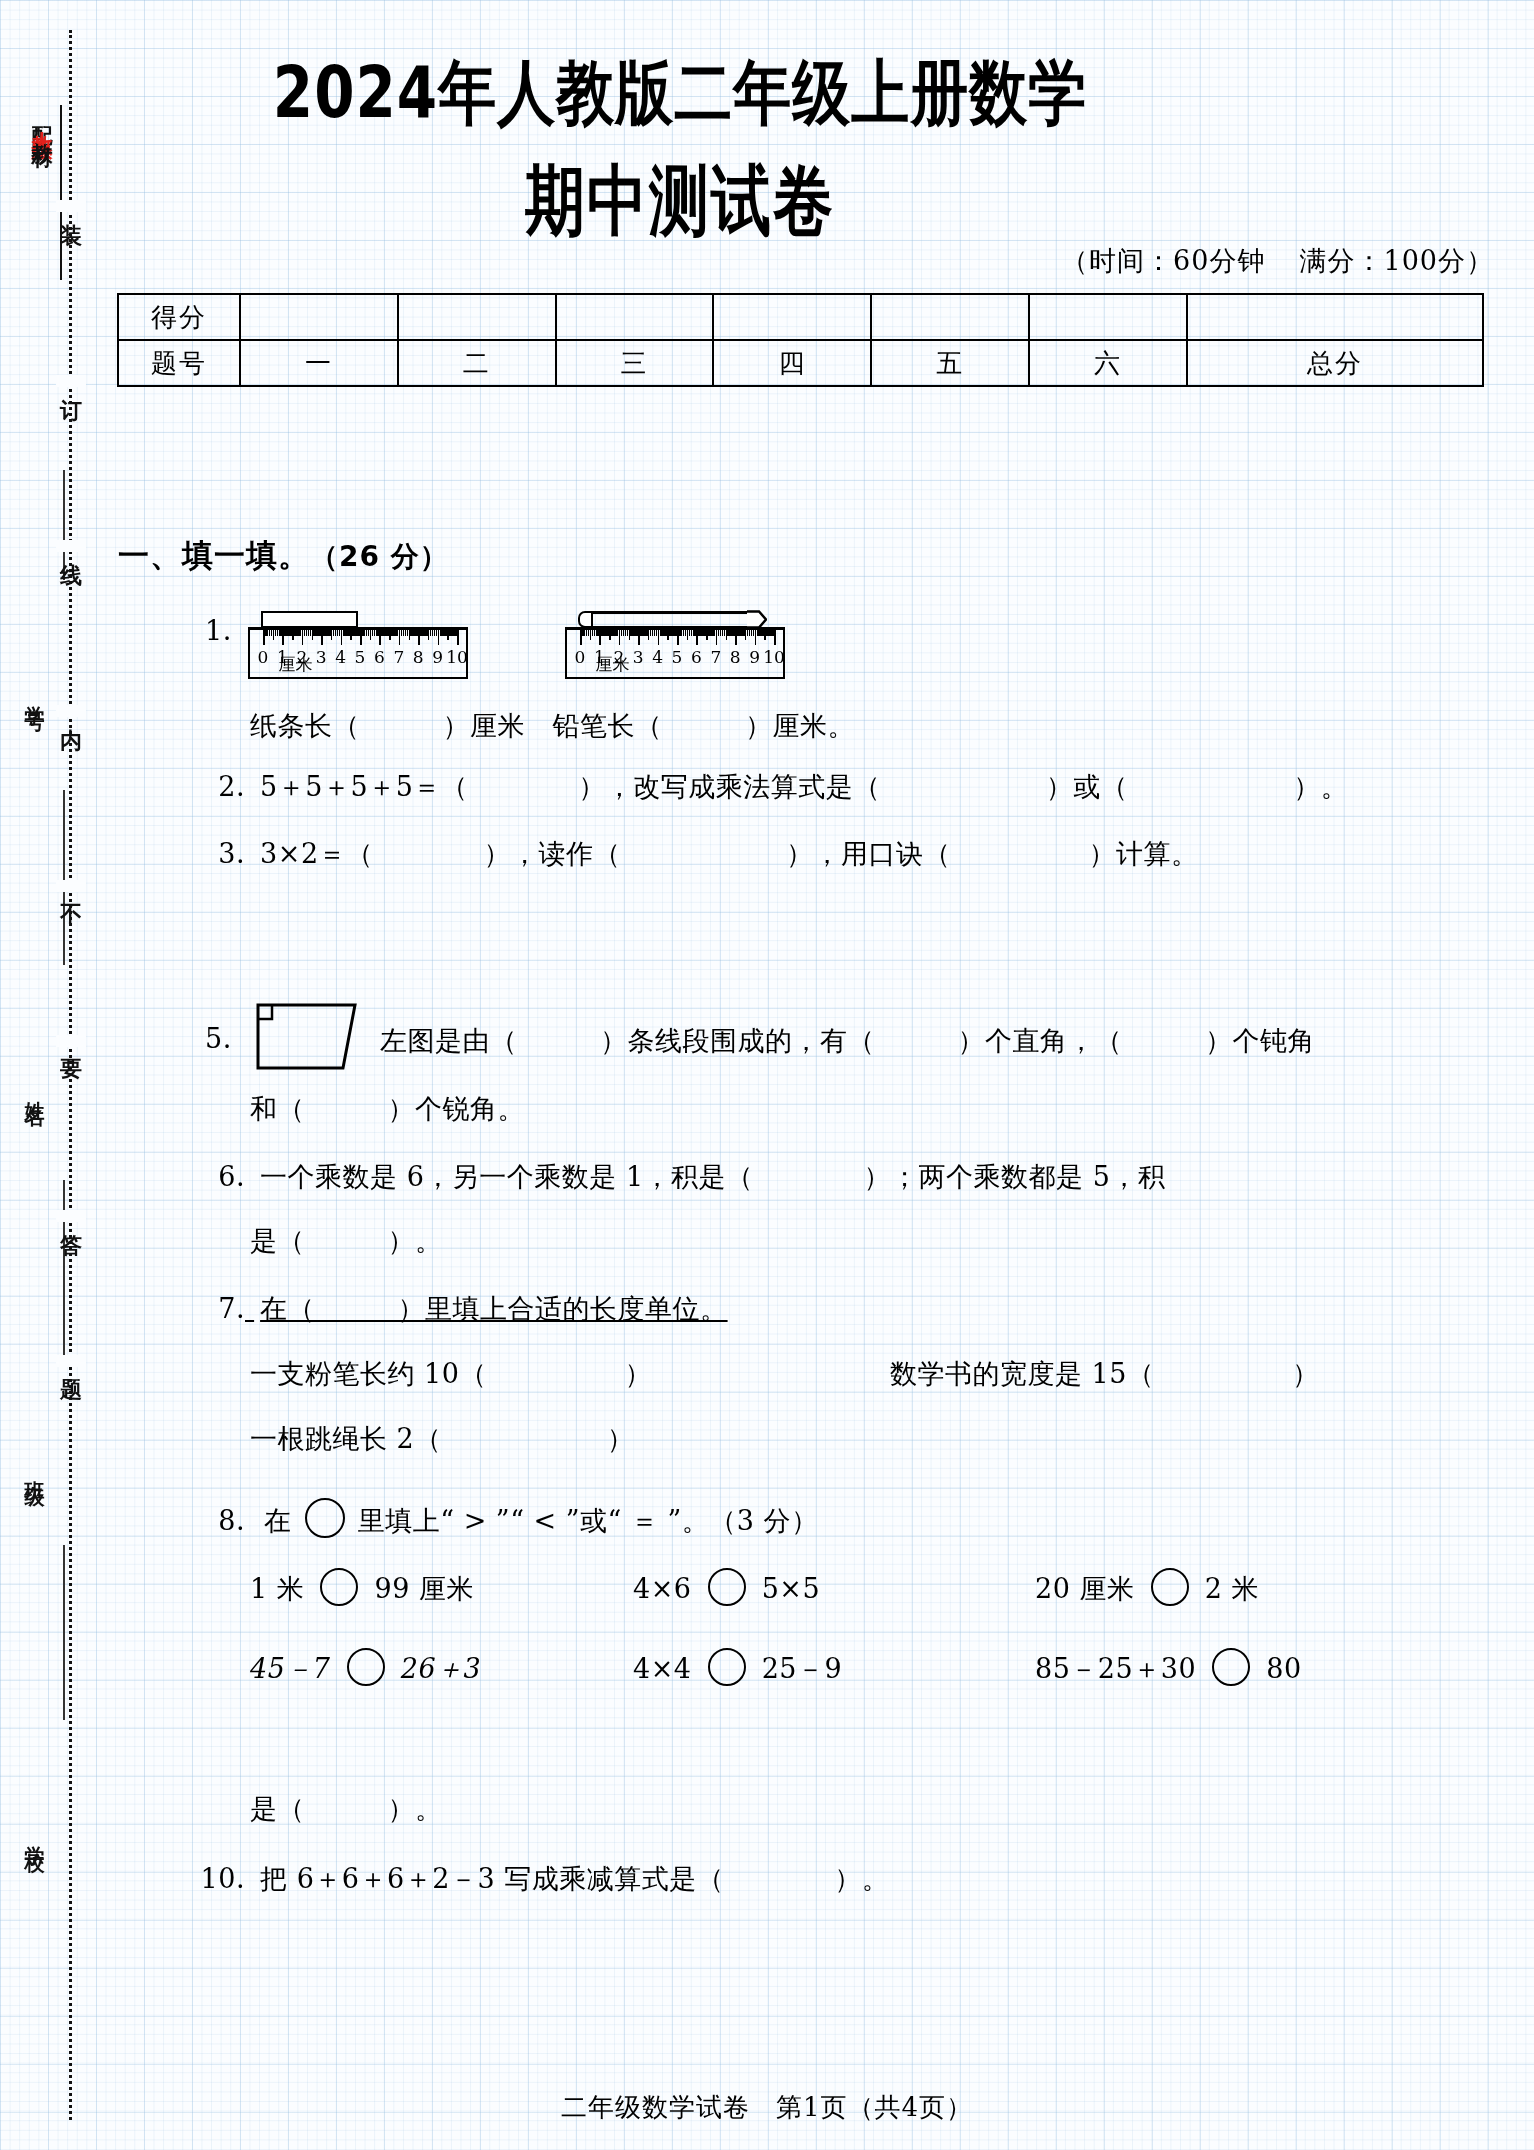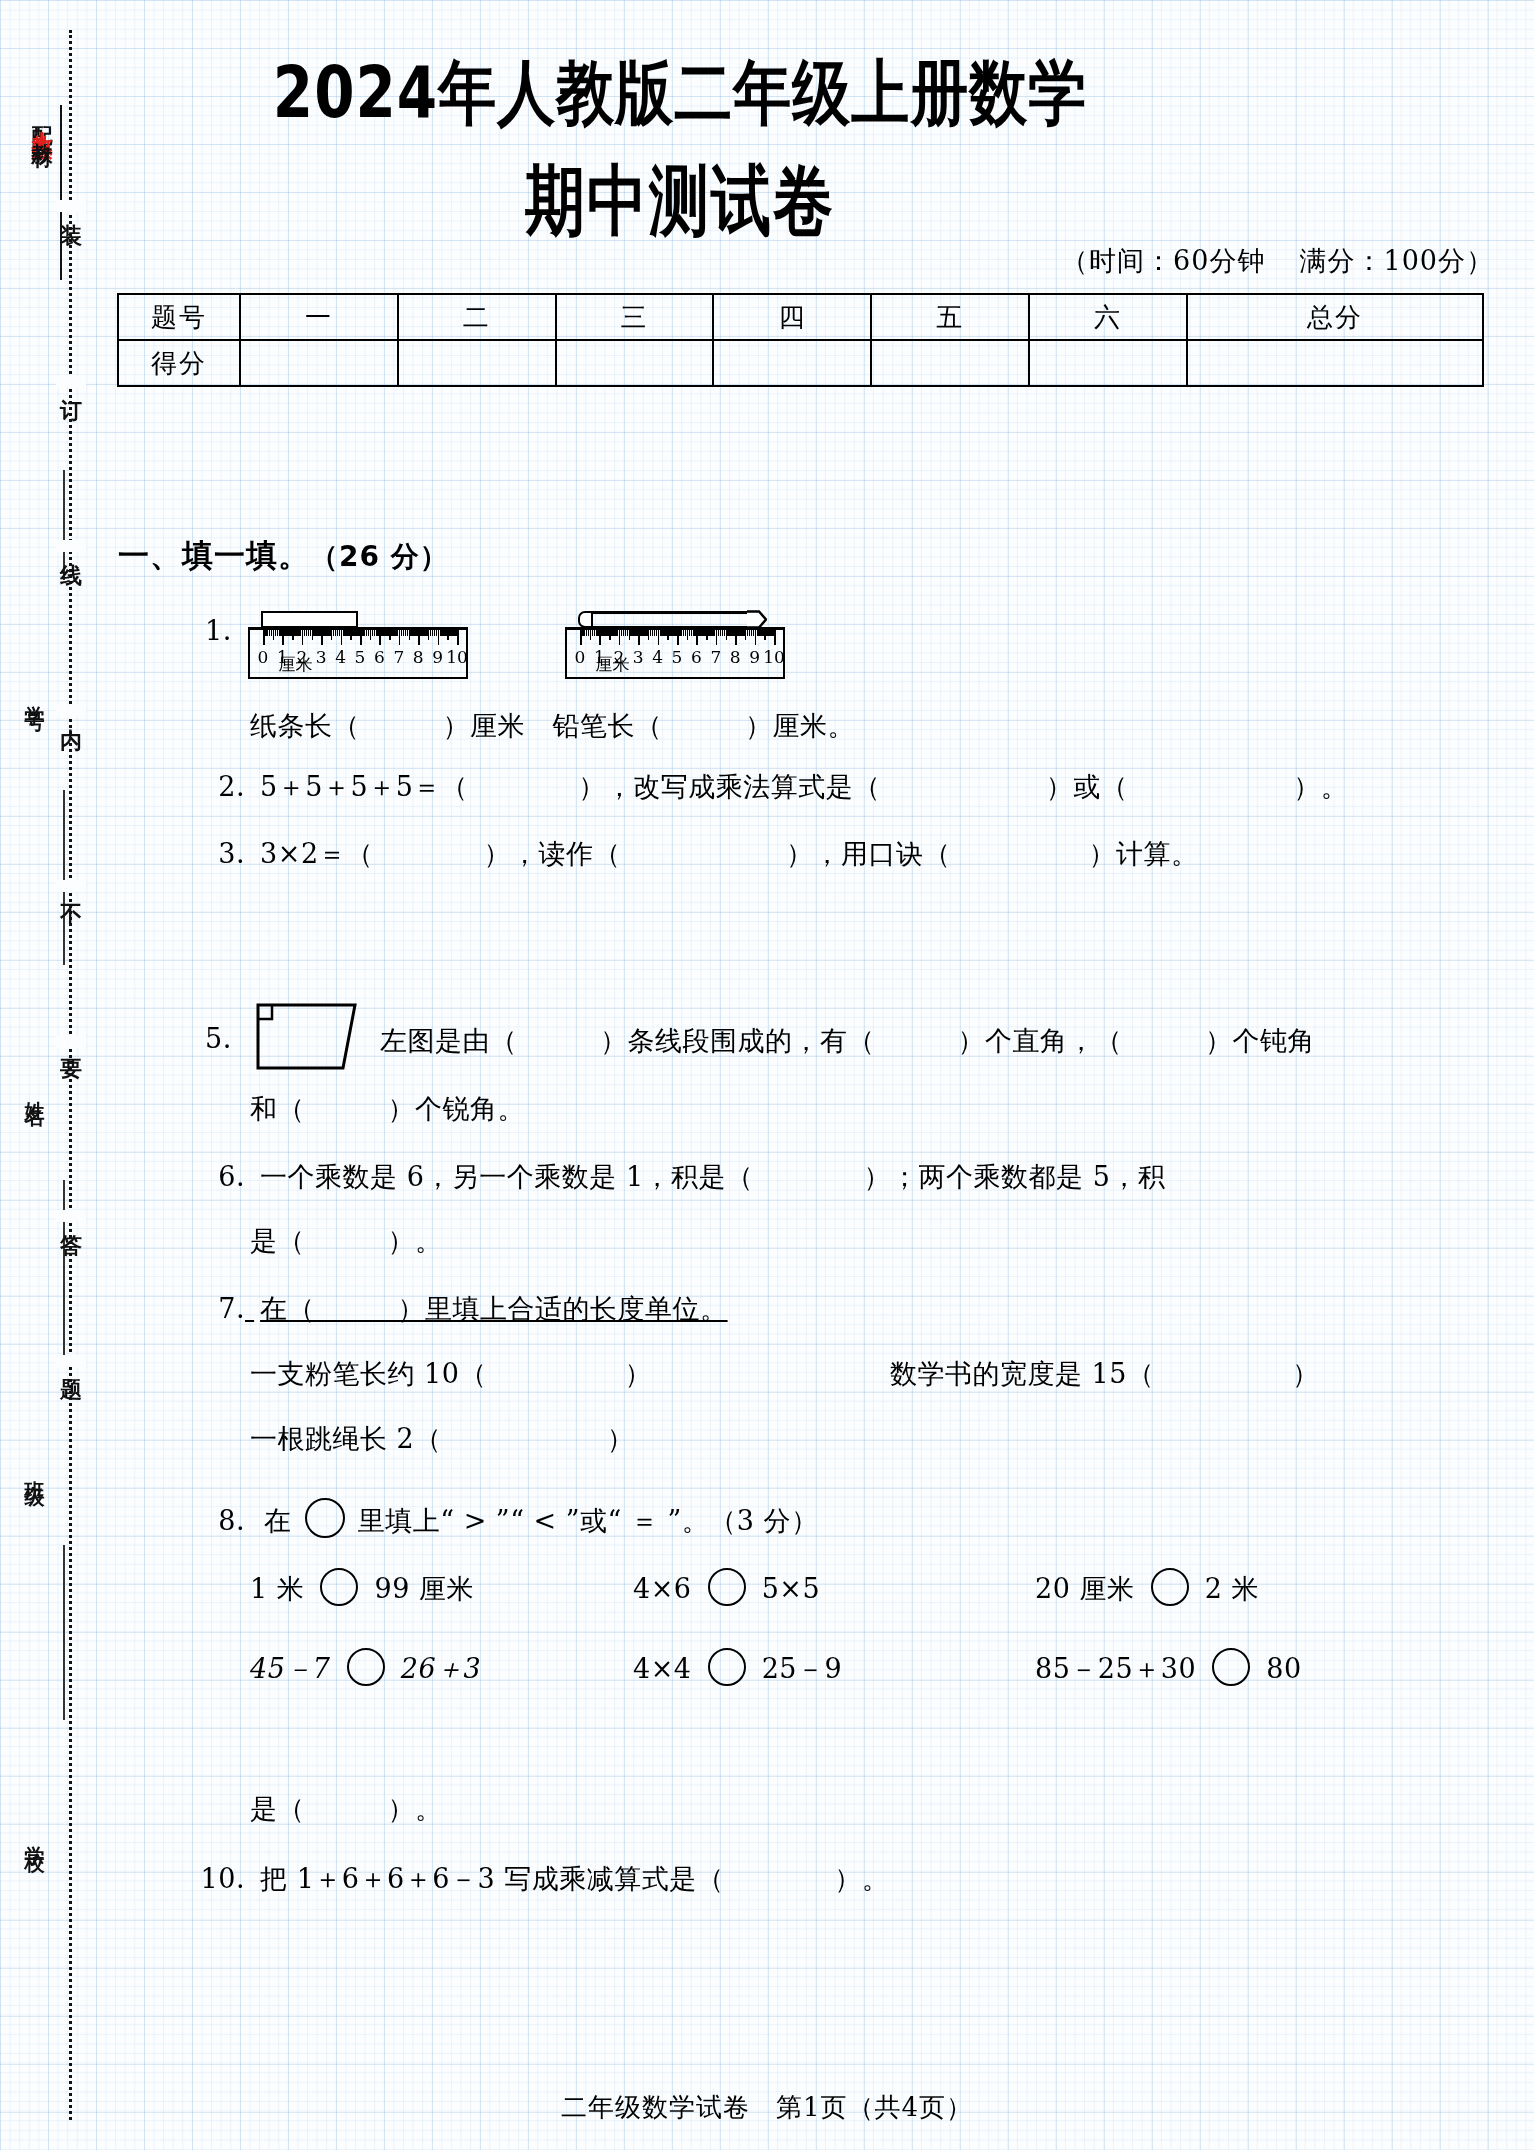--- a/index.html
+++ b/index.html
@@ -209,38 +209,38 @@
 
   <div class="title1">2024年人教版二年级上册数学</div>
   <div class="title2">期中测试卷</div>
   <div class="meta">
     <span>（时间：60分钟</span><span class="gap"></span><span>满分：100分）</span>
   </div>
 
   <table class="score-table">
     <tbody>
         <tr>
+      <td class="hd">得分</td>
+      <td></td>
+      <td></td>
+      <td></td>
+      <td></td>
+      <td></td>
+      <td></td>
+      <td></td>
+    </tr>
+    <tr>
       <td class="hd">题号</td>
       <td>一</td>
       <td>二</td>
       <td>三</td>
       <td>四</td>
       <td>五</td>
       <td>六</td>
       <td>总分</td>
-    </tr>
-    <tr>
-      <td class="hd">得分</td>
-      <td></td>
-      <td></td>
-      <td></td>
-      <td></td>
-      <td></td>
-      <td></td>
-      <td></td>
     </tr>
   </tbody>
     </table>
 
   <div class="section-h" style="top:535px;">
     <span>一、填一填。</span><span class="pts">（26 分）</span>
   </div>
 
   <div class="q" style="left:205px; top:612px;">1.</div>
 
@@ -572,20 +572,20 @@
   <div class="q" style="left:1035px; top:1648px;">
     <span>85－25＋30</span>
     <span class="circ"></span>
     <span>80</span>
   </div>
 
   <div class="q" style="left:250px; top:1790px;">是（　　　）。</div>
 
   <div class="q" style="left:198px; top:1860px;">
     <span class="qn" style="width:47px;">10.</span>
-    <span style="margin-left:6px;">把 1＋6＋6＋6－3 写成乘减算式是（　　　　）。</span>
+    <span style="margin-left:6px;">把 6＋6＋6＋2－3 写成乘减算式是（　　　　）。</span>
   </div>
 
   <div class="footer">
     <span>二年级数学试卷</span><span class="sp"></span><span>第1页（共4页）</span>
   </div>
 
 </div>
 
 </body></html>

